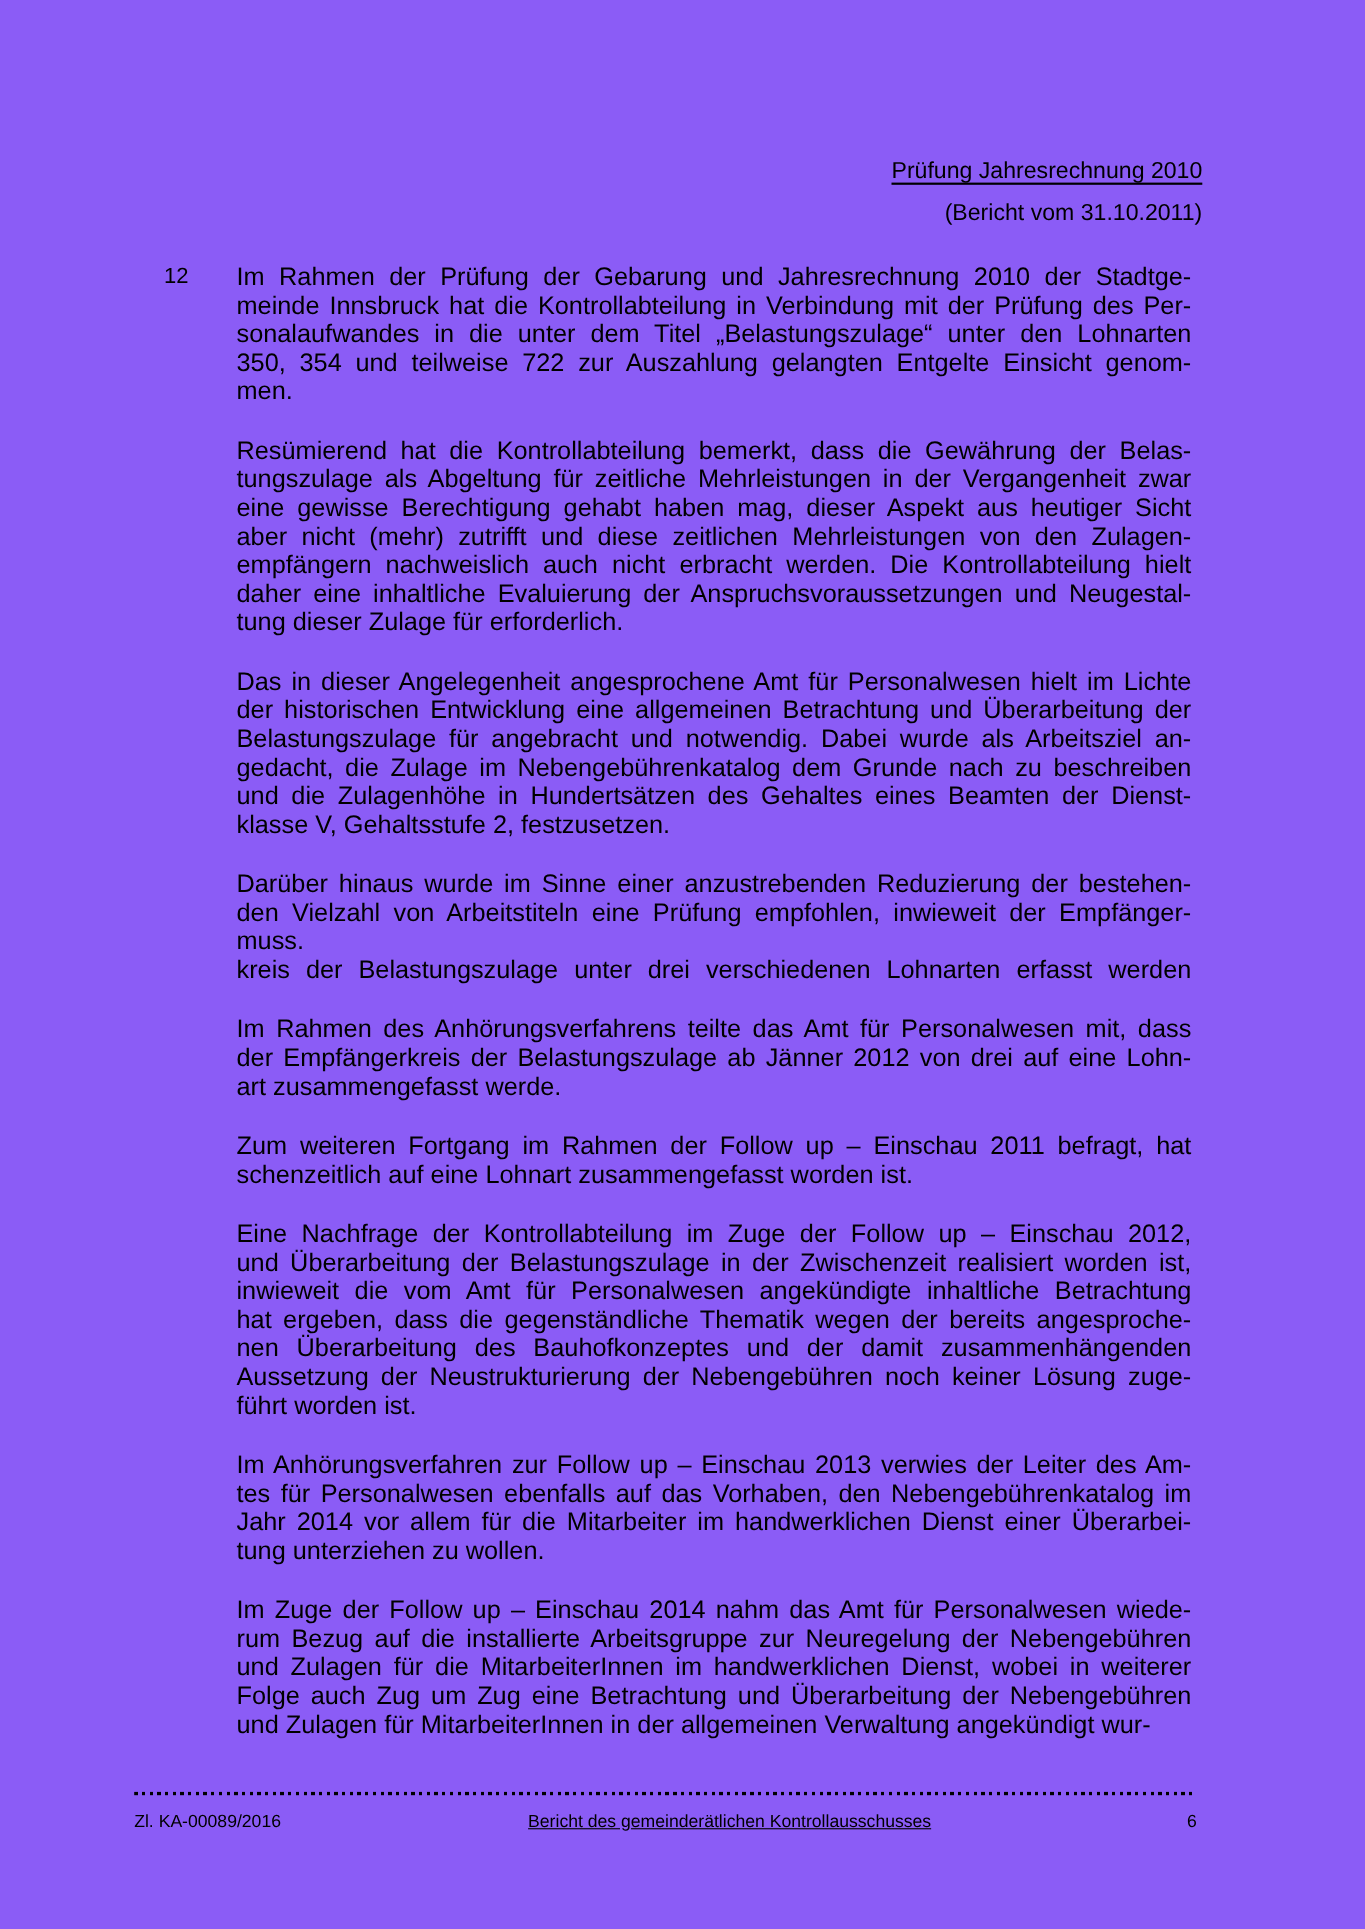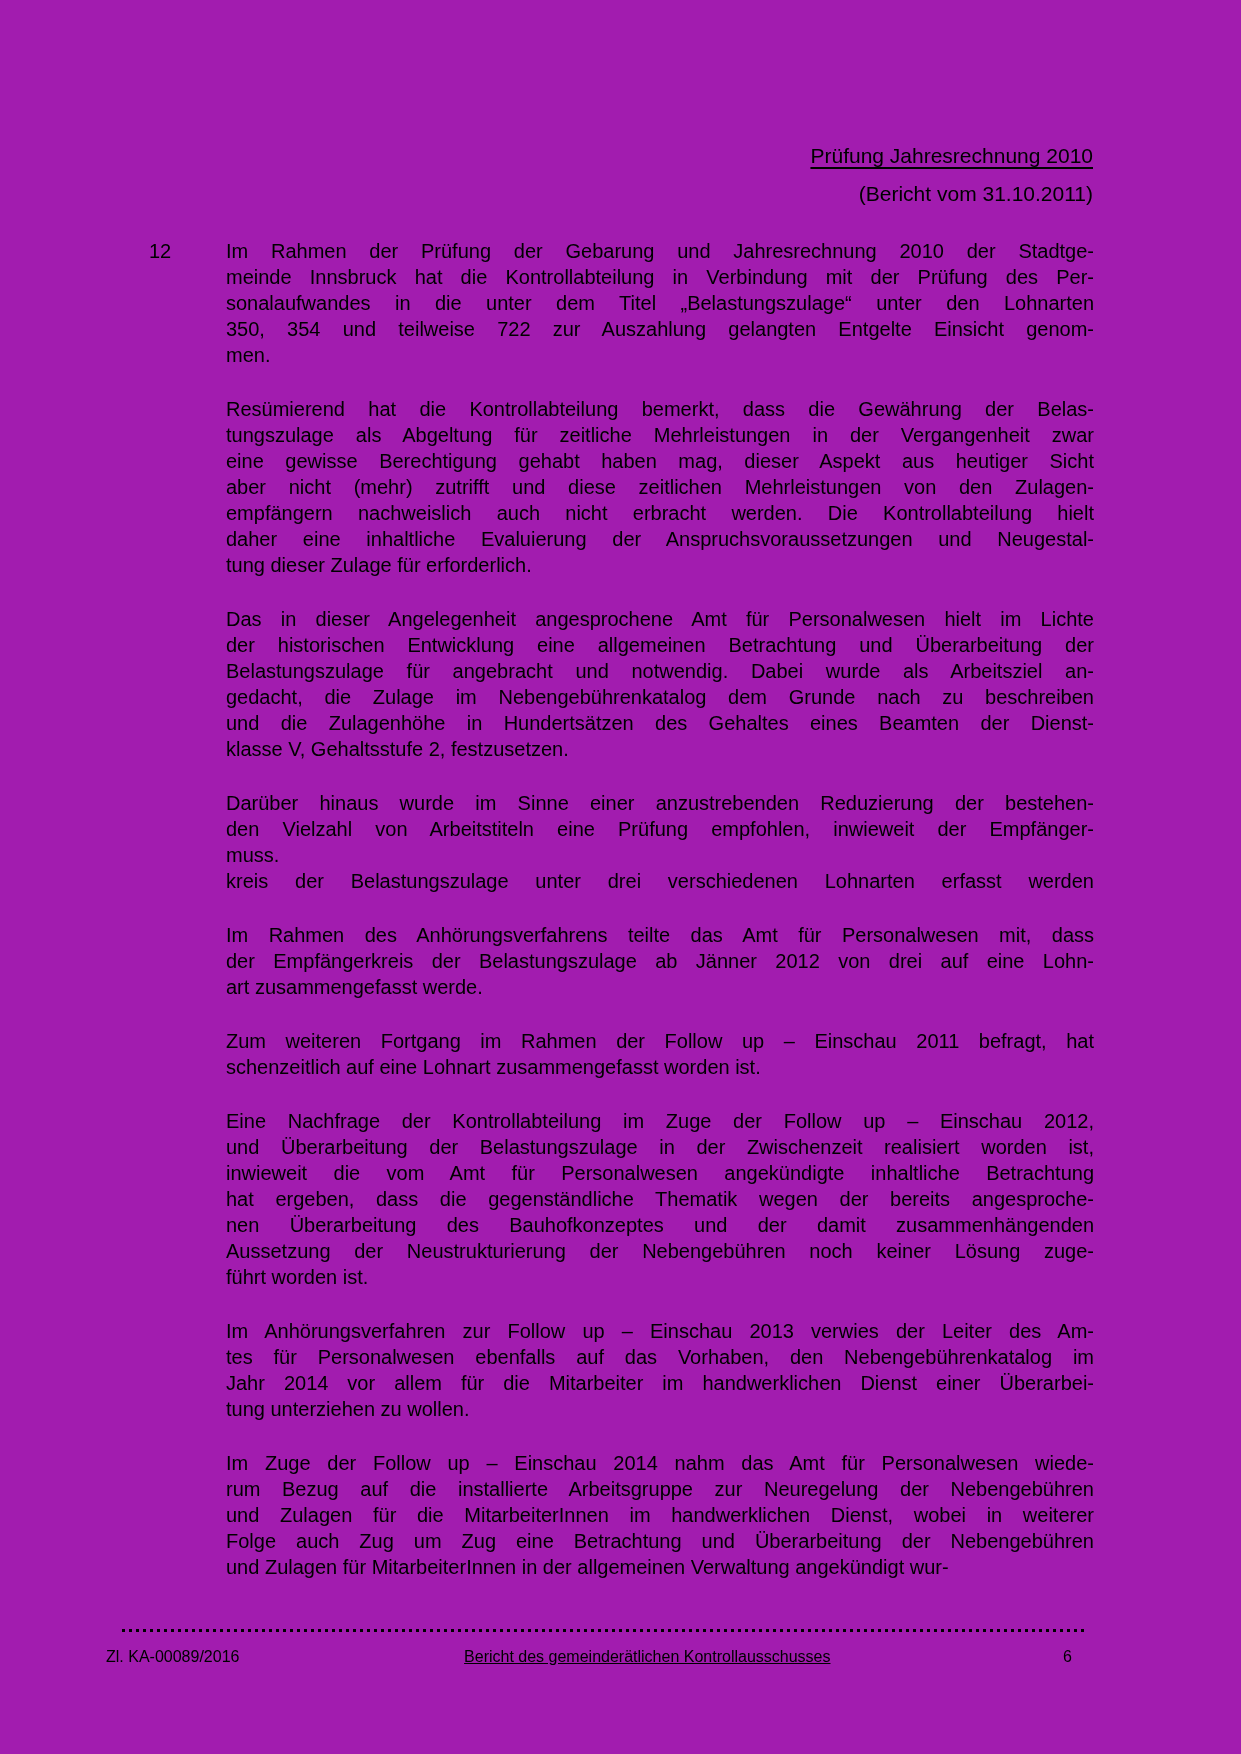--- a/index.html
+++ b/index.html
@@ -5,21 +5,21 @@
 <style>
   html, body {
     margin: 0;
     padding: 0;
     background: #ffffff;
   }
   .page {
     position: relative;
     width: 1241px;
     height: 1754px;
-    background: #a21caf;
+    background: #8b5cf6;
     color: #000000;
     font-family: "Liberation Sans", "DejaVu Sans", sans-serif;
     overflow: hidden;
   }
   .doc-header {
     position: absolute;
     top: 143px;
     right: 148px;
     text-align: right;
     font-size: 21px;
@@ -37,24 +37,24 @@
   }
   .item-number {
     position: absolute;
     left: 149px;
     top: 238px;
     font-size: 20px;
     line-height: 26px;
   }
   .doc-body {
     position: absolute;
-    left: 226px;
+    left: 215px;
     top: 238px;
     width: 868px;
-    font-size: 20px;
+    font-size: 23px;
     line-height: 26px;
   }
   .para {
     margin: 0 0 28px 0;
   }
   .para .line {
     text-align: justify;
     text-align-last: justify;
     white-space: normal;
     height: 26px;
@@ -67,21 +67,21 @@
   .footer-rule {
     position: absolute;
     left: 122px;
     top: 1629px;
     width: 966px;
     height: 3px;
     background: repeating-linear-gradient(to right, #000 0 3px, transparent 3px 7px);
   }
   .doc-footer {
     position: absolute;
-    left: 106px;
+    left: 122px;
     top: 1647px;
     width: 966px;
     display: flex;
     align-items: baseline;
     font-size: 16px;
     line-height: 20px;
   }
   .footer-left  { flex: 1 1 0; text-align: left;  white-space: nowrap; }
   .footer-center{ flex: 2 1 0; text-align: right; white-space: nowrap; text-decoration: underline; }
   .footer-right { flex: 1 1 0; text-align: right; white-space: nowrap; }

